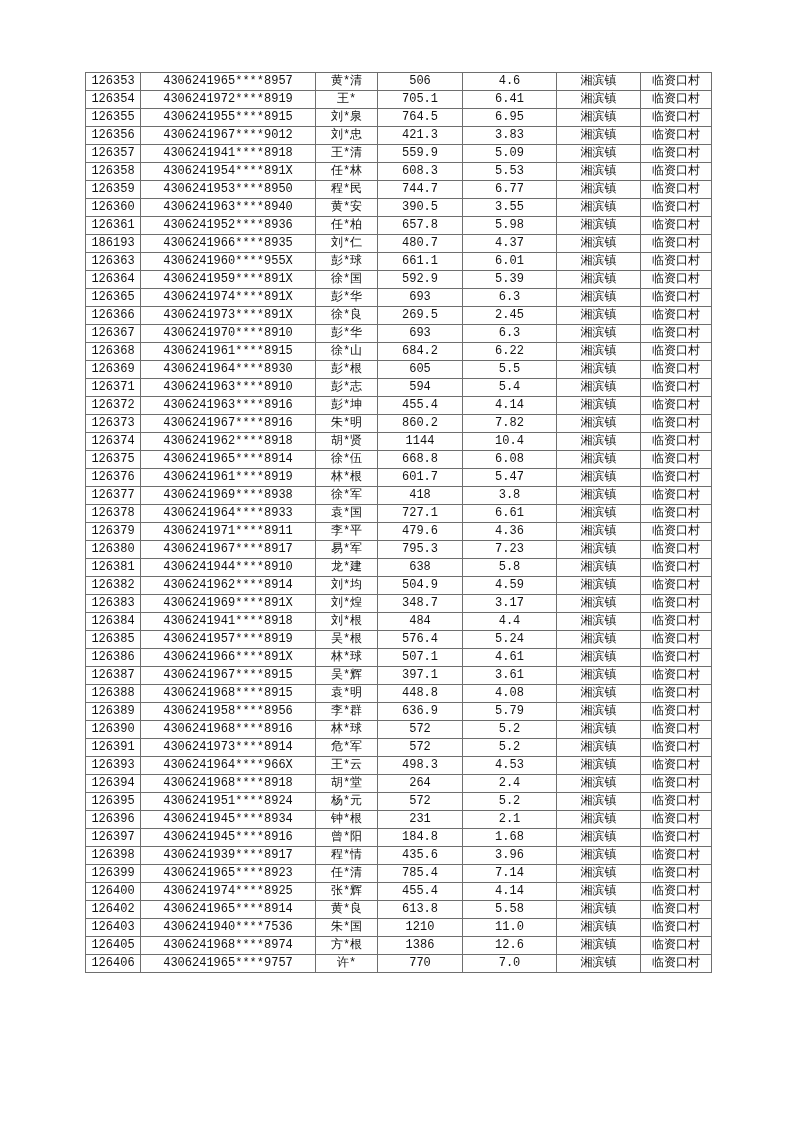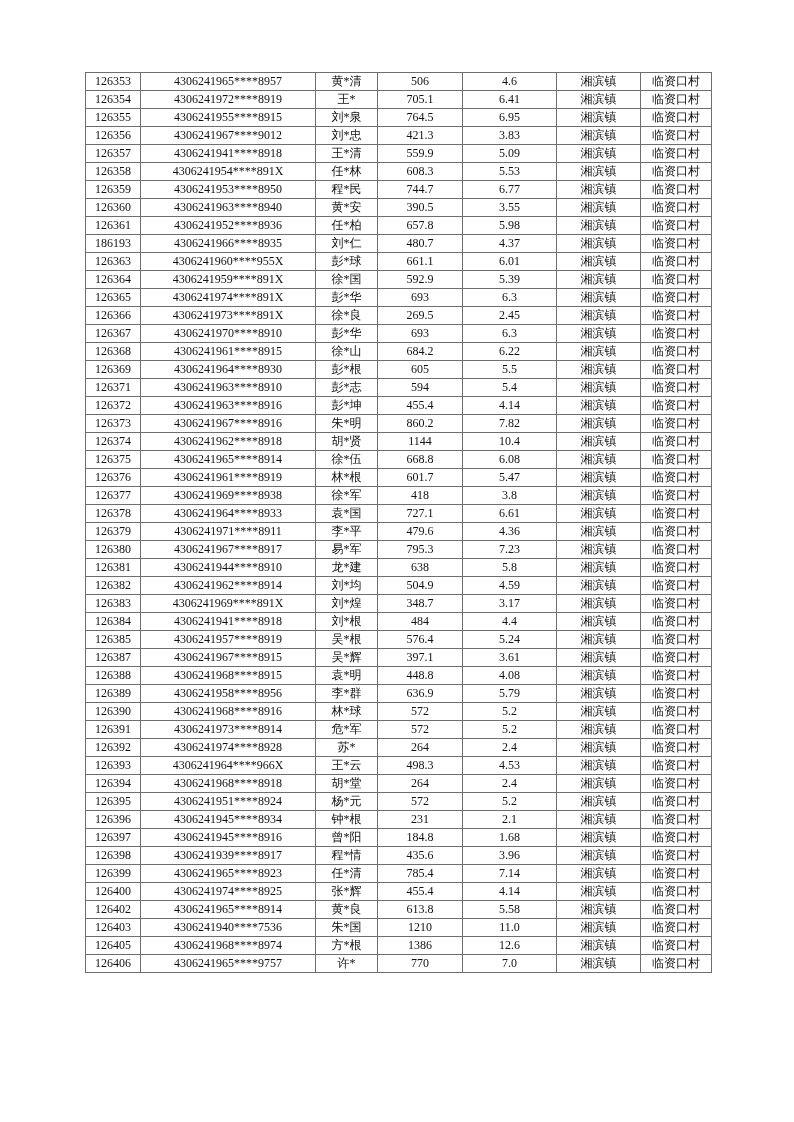--- a/index.html
+++ b/index.html
@@ -5,21 +5,21 @@
   html, body {
     margin: 0;
     padding: 0;
     background: #ffffff;
   }
   .page {
     position: relative;
     width: 794px;
     height: 1122px;
     background: #ffffff;
-    font-family: Liberation Serif, serif;
+    font-family: Liberation Mono, monospace;
     overflow: hidden;
   }
   table.records {
     position: absolute;
     left: 85px;
     top: 72px;
     border-collapse: collapse;
     table-layout: fixed;
   }
   table.records td {
@@ -339,20 +339,29 @@
         <tr>
           <td>126385</td>
           <td>4306241957****8919</td>
           <td>吴*根</td>
           <td>576.4</td>
           <td>5.24</td>
           <td>湘滨镇</td>
           <td>临资口村</td>
         </tr>
         <tr>
+          <td>126386</td>
+          <td>4306241966****891X</td>
+          <td>林*球</td>
+          <td>507.1</td>
+          <td>4.61</td>
+          <td>湘滨镇</td>
+          <td>临资口村</td>
+        </tr>
+        <tr>
           <td>126387</td>
           <td>4306241967****8915</td>
           <td>吴*辉</td>
           <td>397.1</td>
           <td>3.61</td>
           <td>湘滨镇</td>
           <td>临资口村</td>
         </tr>
         <tr>
           <td>126388</td>
@@ -384,29 +393,20 @@
         <tr>
           <td>126391</td>
           <td>4306241973****8914</td>
           <td>危*军</td>
           <td>572</td>
           <td>5.2</td>
           <td>湘滨镇</td>
           <td>临资口村</td>
         </tr>
         <tr>
-          <td>126392</td>
-          <td>4306241974****8928</td>
-          <td>苏*</td>
-          <td>264</td>
-          <td>2.4</td>
-          <td>湘滨镇</td>
-          <td>临资口村</td>
-        </tr>
-        <tr>
           <td>126393</td>
           <td>4306241964****966X</td>
           <td>王*云</td>
           <td>498.3</td>
           <td>4.53</td>
           <td>湘滨镇</td>
           <td>临资口村</td>
         </tr>
         <tr>
           <td>126394</td>

